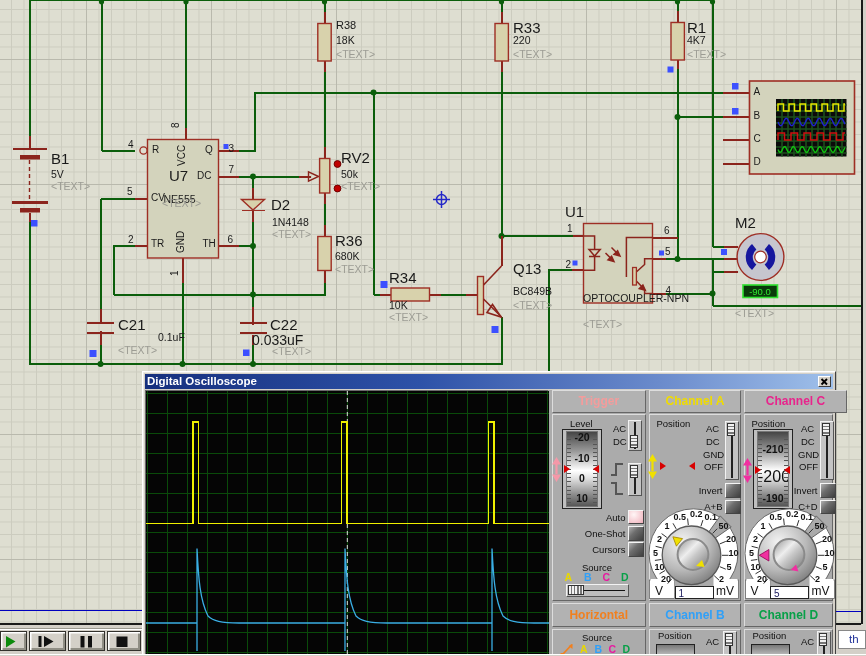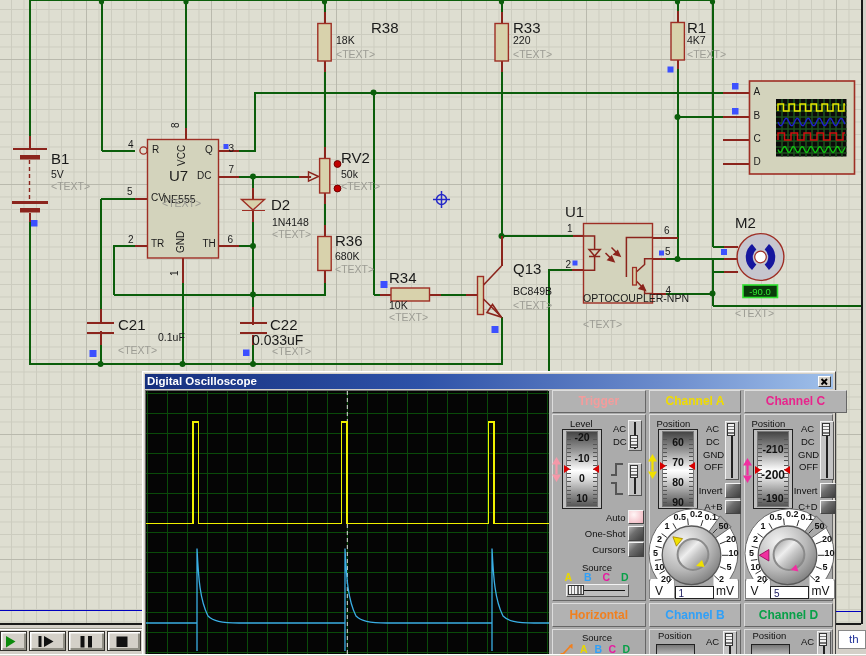--- a/index.html
+++ b/index.html
@@ -209,21 +209,21 @@
         <line x1="441.5" y1="191" x2="441.5" y2="208"></line>
       </g>
 <g shape-rendering="crispEdges">
         <line x1="0" y1="610.5" x2="142" y2="610.5" stroke="#0000BE" stroke-width="1.7"></line>
         <line x1="836" y1="611.5" x2="861" y2="611.5" stroke="#0000BE" stroke-width="1.7"></line>
       </g>
 </svg>
 <div class="tx" style="left:51px;top:151px;font-size:15px;color:#1A1A1A;">B1</div>
 <div class="tx" style="left:51px;top:169px;font-size:10.5px;color:#1A1A1A;">5V</div>
 <div class="tx" style="left:51px;top:181px;font-size:10.5px;color:#9C9C94;">&lt;TEXT&gt;</div>
-<div class="tx" style="left:336px;top:19.5px;font-size:15px;color:#1A1A1A;padding-left:35px;">R38</div>
+<div class="tx" style="left:336px;top:19.5px;font-size:11px;color:#1A1A1A;">R38</div>
 <div class="tx" style="left:336px;top:35px;font-size:10.5px;color:#1A1A1A;">18K</div>
 <div class="tx" style="left:336px;top:48.5px;font-size:10.5px;color:#9C9C94;">&lt;TEXT&gt;</div>
 <div class="tx" style="left:513px;top:19.5px;font-size:15px;color:#1A1A1A;">R33</div>
 <div class="tx" style="left:513px;top:35px;font-size:10.5px;color:#1A1A1A;">220</div>
 <div class="tx" style="left:513px;top:48.5px;font-size:10.5px;color:#9C9C94;">&lt;TEXT&gt;</div>
 <div class="tx" style="left:687px;top:19.5px;font-size:15px;color:#1A1A1A;">R1</div>
 <div class="tx" style="left:687px;top:35px;font-size:10.5px;color:#1A1A1A;">4K7</div>
 <div class="tx" style="left:687px;top:48.5px;font-size:10.5px;color:#9C9C94;">&lt;TEXT&gt;</div>
 <div class="tx" style="left:341px;top:150px;font-size:15px;color:#1A1A1A;">RV2</div>
 <div class="tx" style="left:341px;top:168.5px;font-size:10.5px;color:#1A1A1A;">50k</div>
@@ -366,30 +366,20 @@
 <div style="position:absolute;left:627.5px;top:542px;width:16px;height:14.5px;background:linear-gradient(135deg,#B0B0B0,#6E6E6E 40%,#3E3E3E);border:1px solid;border-color:#F5F5F5 #444 #444 #F5F5F5;"></div>
 <div class="tx" style="left:582px;top:562.5px;font-size:9.5px;color:#111;">Source</div>
 <div class="tx" style="left:564.5px;top:572px;font-size:10.5px;color:#E8D800;font-weight:bold;">A</div>
 <div class="tx" style="left:584px;top:572px;font-size:10.5px;color:#30A0F8;font-weight:bold;">B</div>
 <div class="tx" style="left:602.5px;top:572px;font-size:10.5px;color:#E818A0;font-weight:bold;">C</div>
 <div class="tx" style="left:621px;top:572px;font-size:10.5px;color:#08A048;font-weight:bold;">D</div>
 <div style="position:absolute;left:565.5px;top:583.5px;width:63px;height:13px;background:#BDBDBD;border:1px solid;border-color:#F2F2F2 #555 #555 #F2F2F2;"></div>
 <div style="position:absolute;left:570px;top:589.5px;width:55px;height:1.5px;background:#111;"></div>
 <div style="position:absolute;left:567.5px;top:585px;width:16px;height:10px;border:1px solid #333;background:repeating-linear-gradient(90deg,#F2F2F2 0,#F2F2F2 1.6px,#777 1.6px,#777 3.2px);"></div>
 <div class="tx" style="left:656.5px;top:418.5px;font-size:9.5px;color:#111;">Position</div>
-<div style="position:absolute;left:658px;top:429px;width:40px;height:80px;border:1px solid #222;background:#BFBFBF;">
-      <div style="position:absolute;left:3px;top:1px;width:32px;height:76px;border:1px solid #777;background:linear-gradient(180deg,#454545 0%,#9A9A9A 26%,#FFFFFF 52%,#E3E3E3 62%,#8A8A8A 85%,#565656 100%);overflow:hidden;">
-<div style="position:absolute;left:0;top:0;width:4px;height:100%;background:repeating-linear-gradient(180deg,transparent 0,transparent 3.2px,#555 3.2px,#555 4.2px);"></div>
-<div style="position:absolute;right:0;top:0;width:4px;height:100%;background:repeating-linear-gradient(180deg,transparent 0,transparent 3.2px,#555 3.2px,#555 4.2px);"></div>
-<div style="position:absolute;left:0;right:0;top:4px;text-align:center;font-size:10.5px;font-weight:bold;color:#111;">60</div>
-<div style="position:absolute;left:0;right:0;top:24px;text-align:center;font-size:10.5px;font-weight:bold;color:#111;">70</div>
-<div style="position:absolute;left:0;right:0;top:44px;text-align:center;font-size:10.5px;font-weight:bold;color:#111;">80</div>
-<div style="position:absolute;left:0;right:0;top:64px;text-align:center;font-size:10.5px;font-weight:bold;color:#111;">90</div>
-</div>
-    </div>
 <div style="position:absolute;left:660px;top:461.5px;width:0;height:0;border-top:4px solid transparent;border-bottom:4px solid transparent;border-left:6px solid #D80000;"></div>
 <div style="position:absolute;left:689px;top:461.5px;width:0;height:0;border-top:4px solid transparent;border-bottom:4px solid transparent;border-right:6px solid #D80000;"></div>
 <svg style="position:absolute;left:648px;top:453.5px" width="9" height="25">
       <path d="M4.5 0 L9 7.5 L0 7.5 Z M4.5 25 L9 17.5 L0 17.5 Z M3.4 7 h2.2 v11 h-2.2 Z" fill="#F0E000"></path>
     </svg>
 <div class="tx" style="left:706px;top:424px;font-size:9.5px;color:#111;">AC</div>
 <div class="tx" style="left:706px;top:437px;font-size:9.5px;color:#111;">DC</div>
 <div class="tx" style="left:703px;top:449.5px;font-size:9.5px;color:#111;">GND</div>
 <div class="tx" style="left:704px;top:462px;font-size:9.5px;color:#111;">OFF</div>
 <div style="position:absolute;left:724.5px;top:420.5px;width:14.5px;height:59px;background:#C4C4C4;border:1px solid;border-color:#F2F2F2 #555 #555 #F2F2F2;"></div>
@@ -441,21 +431,21 @@
 </svg>
 <div class="tx" style="left:655px;top:585px;font-size:12px;color:#111;">V</div>
 <div class="tx" style="left:716px;top:585px;font-size:12px;color:#111;">mV</div>
 <div style="position:absolute;left:674.5px;top:585.5px;width:39px;height:13.5px;background:#FFF;border:1px solid #222;font-size:10px;color:#202060;padding-left:3px;font-family:inherit;line-height:13px;">1</div>
 <div class="tx" style="left:751.5px;top:418.5px;font-size:9.5px;color:#111;">Position</div>
 <div style="position:absolute;left:753px;top:429px;width:40px;height:80px;border:1px solid #222;background:#BFBFBF;">
       <div style="position:absolute;left:3px;top:1px;width:32px;height:76px;border:1px solid #777;background:linear-gradient(180deg,#454545 0%,#9A9A9A 26%,#FFFFFF 52%,#E3E3E3 62%,#8A8A8A 85%,#565656 100%);overflow:hidden;">
 <div style="position:absolute;left:0;top:0;width:4px;height:100%;background:repeating-linear-gradient(180deg,transparent 0,transparent 3.2px,#555 3.2px,#555 4.2px);"></div>
 <div style="position:absolute;right:0;top:0;width:4px;height:100%;background:repeating-linear-gradient(180deg,transparent 0,transparent 3.2px,#555 3.2px,#555 4.2px);"></div>
 <div style="position:absolute;left:0;right:0;top:11px;text-align:center;font-size:10.5px;font-weight:bold;color:#111;">-210</div>
-<div style="position:absolute;left:0;right:0;top:35.5px;text-align:center;font-size:12px;font-weight:bold;color:#111;">-200</div>
+<div style="position:absolute;left:0;right:0;top:35.5px;text-align:center;font-size:16px;font-weight:normal;color:#111;">-200</div>
 <div style="position:absolute;left:0;right:0;top:60px;text-align:center;font-size:10.5px;font-weight:bold;color:#111;">-190</div>
 </div>
     </div>
 <div style="position:absolute;left:755px;top:465.5px;width:0;height:0;border-top:4px solid transparent;border-bottom:4px solid transparent;border-left:6px solid #D80000;"></div>
 <div style="position:absolute;left:784px;top:465.5px;width:0;height:0;border-top:4px solid transparent;border-bottom:4px solid transparent;border-right:6px solid #D80000;"></div>
 <svg style="position:absolute;left:743px;top:457.5px" width="9" height="25">
       <path d="M4.5 0 L9 7.5 L0 7.5 Z M4.5 25 L9 17.5 L0 17.5 Z M3.4 7 h2.2 v11 h-2.2 Z" fill="#F030A0"></path>
     </svg>
 <div class="tx" style="left:801px;top:424px;font-size:9.5px;color:#111;">AC</div>
 <div class="tx" style="left:801px;top:437px;font-size:9.5px;color:#111;">DC</div>

